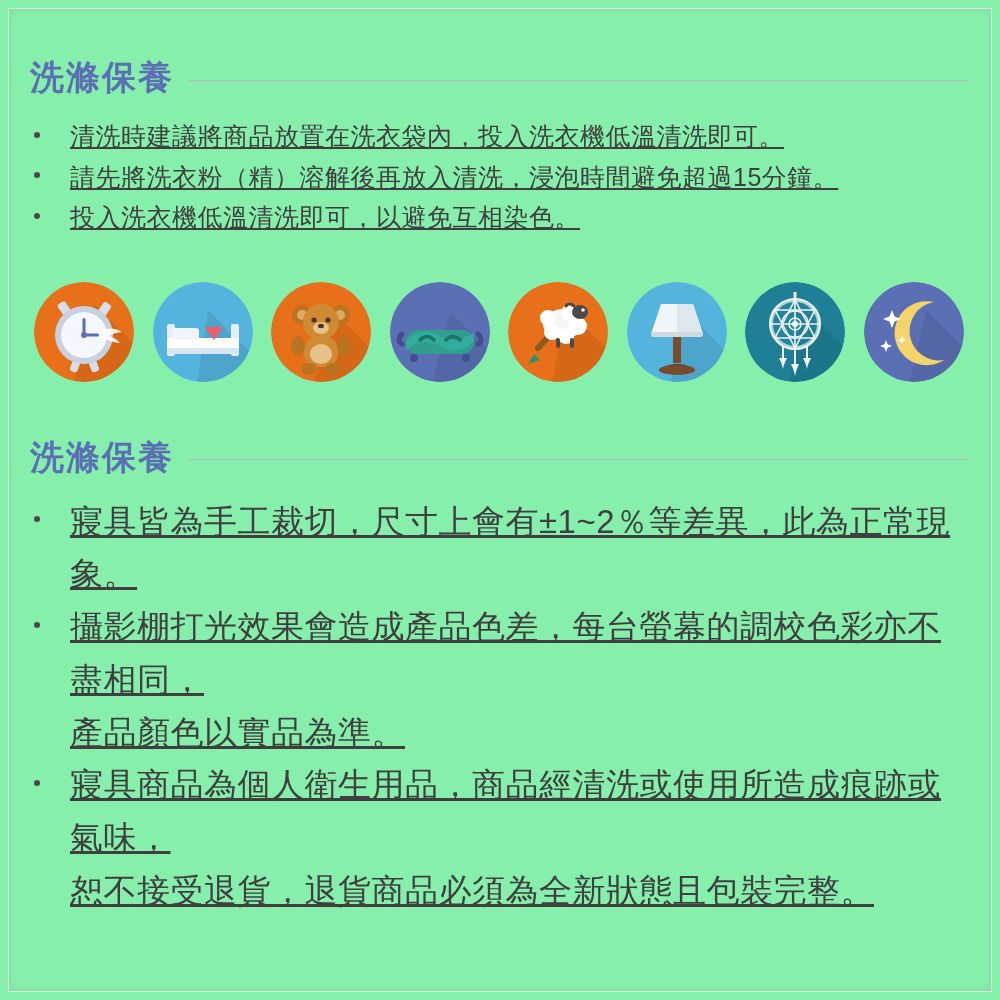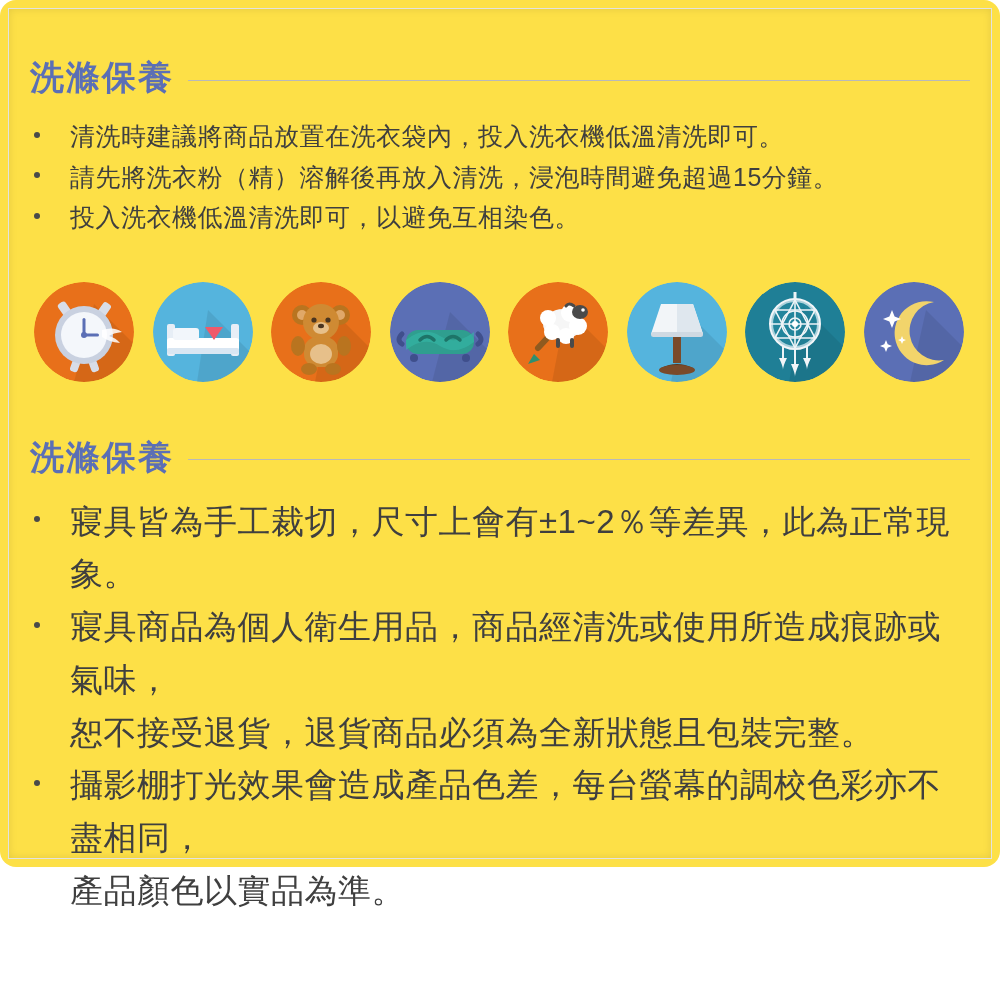--- a/index.html
+++ b/index.html
@@ -12,24 +12,23 @@
     width: 1000px;
     height: 1000px;
     font-family: "Liberation Sans", "DejaVu Sans", sans-serif;
     color: #3b3b3b;
     overflow: hidden;
   }
 
   #page {
     position: relative;
     width: 1000px;
-    height: 867px;
-    background: #fde047;
+    height: 1000px;
+    background: #86efac;
     box-sizing: border-box;
-    border-radius: 16px;
   }
 
   
   #page::before {
     content: "";
     position: absolute;
     left: 8px;
     top: 8px;
     right: 8px;
     bottom: 8px;
@@ -85,20 +84,21 @@
     left: 4px;
     top: 0.62em;
     width: 6px;
     height: 6px;
     background: #4a4a4a;
     border-radius: 50%;
   }
   ul.bullets > li .cont {
     display: block;
     padding-left: 14px;
+    text-decoration: underline;
   }
 
   
   .icon-row {
     display: flex;
     justify-content: space-between;
     align-items: center;
     margin: 44px 0 0 0;
     padding: 0 6px 0 4px;
   }
@@ -300,23 +300,23 @@
         <div class="head-rule"></div>
       </div>
 
       <ul class="bullets">
         <li>
           <span class="dot"></span>
           <span class="cont">寢具皆為手工裁切，尺寸上會有±1~2％等差異，此為正常現象。</span>
         </li>
         <li>
           <span class="dot"></span>
-          <span class="cont">寢具商品為個人衛生用品，商品經清洗或使用所造成痕跡或氣味，<br>恕不接受退貨，退貨商品必須為全新狀態且包裝完整。</span>
+          <span class="cont">攝影棚打光效果會造成產品色差，每台螢幕的調校色彩亦不盡相同，<br>產品顏色以實品為準。</span>
         </li>
         <li>
           <span class="dot"></span>
-          <span class="cont">攝影棚打光效果會造成產品色差，每台螢幕的調校色彩亦不盡相同，<br>產品顏色以實品為準。</span>
+          <span class="cont">寢具商品為個人衛生用品，商品經清洗或使用所造成痕跡或氣味，<br>恕不接受退貨，退貨商品必須為全新狀態且包裝完整。</span>
         </li>
       </ul>
     </div>
 
   </div>
 </div>
 
 </body></html>

